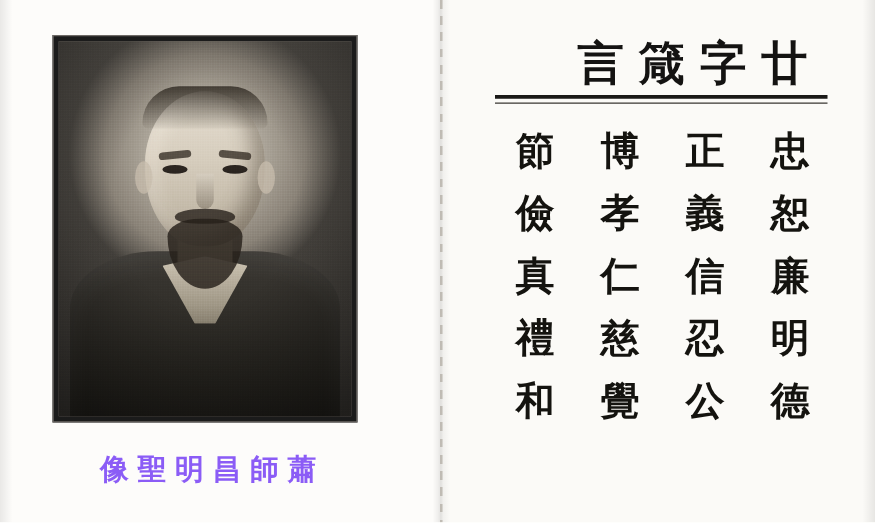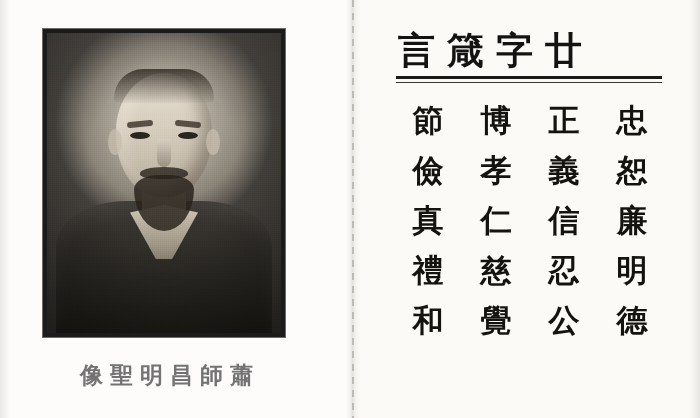--- a/index.html
+++ b/index.html
@@ -189,31 +189,31 @@
 
   .caption {
     position: absolute;
     left: 0;
     top: 360px;
     width: 340px;
     text-align: center;
     font-family: "DejaVu Serif", "Liberation Serif", serif;
     font-size: 23px;
     letter-spacing: 7px;
-    color: #737373;
+    color: #8b5cf6;
     font-weight: 700;
   }
 
   
   .right-title {
     position: absolute;
     left: 398px;
     top: 26px;
     width: 260px;
-    text-align: left;
+    text-align: right;
     font-family: "DejaVu Serif", "Liberation Serif", serif;
     font-size: 37px;
     font-weight: 700;
     letter-spacing: 12px;
     color: #141312;
   }
   .rule {
     position: absolute;
     left: 396px;
     top: 76px;

